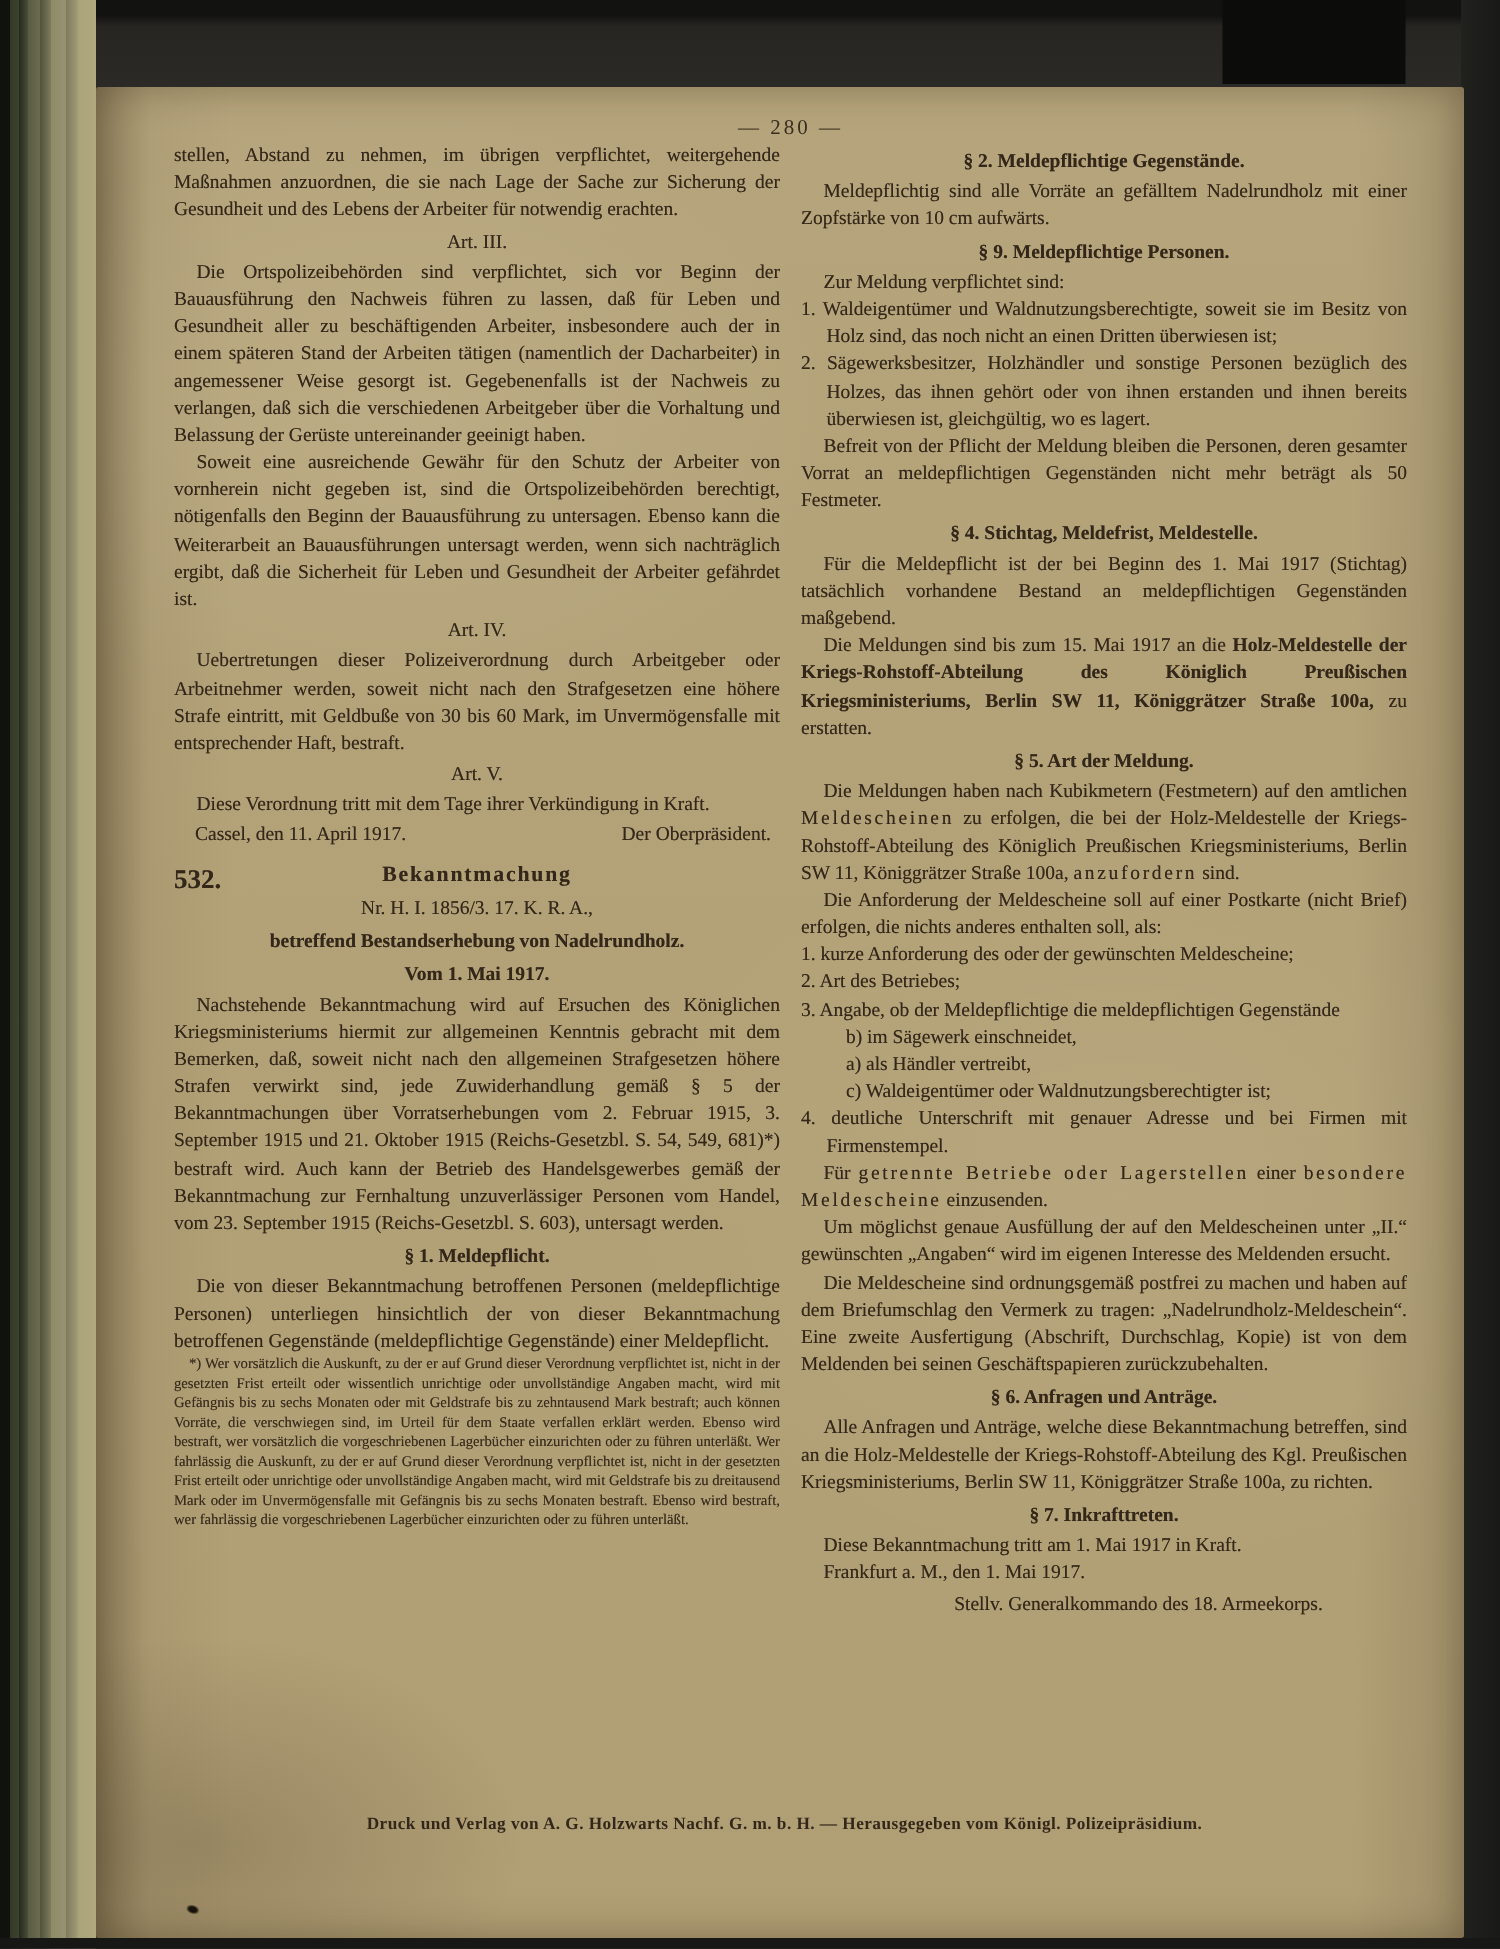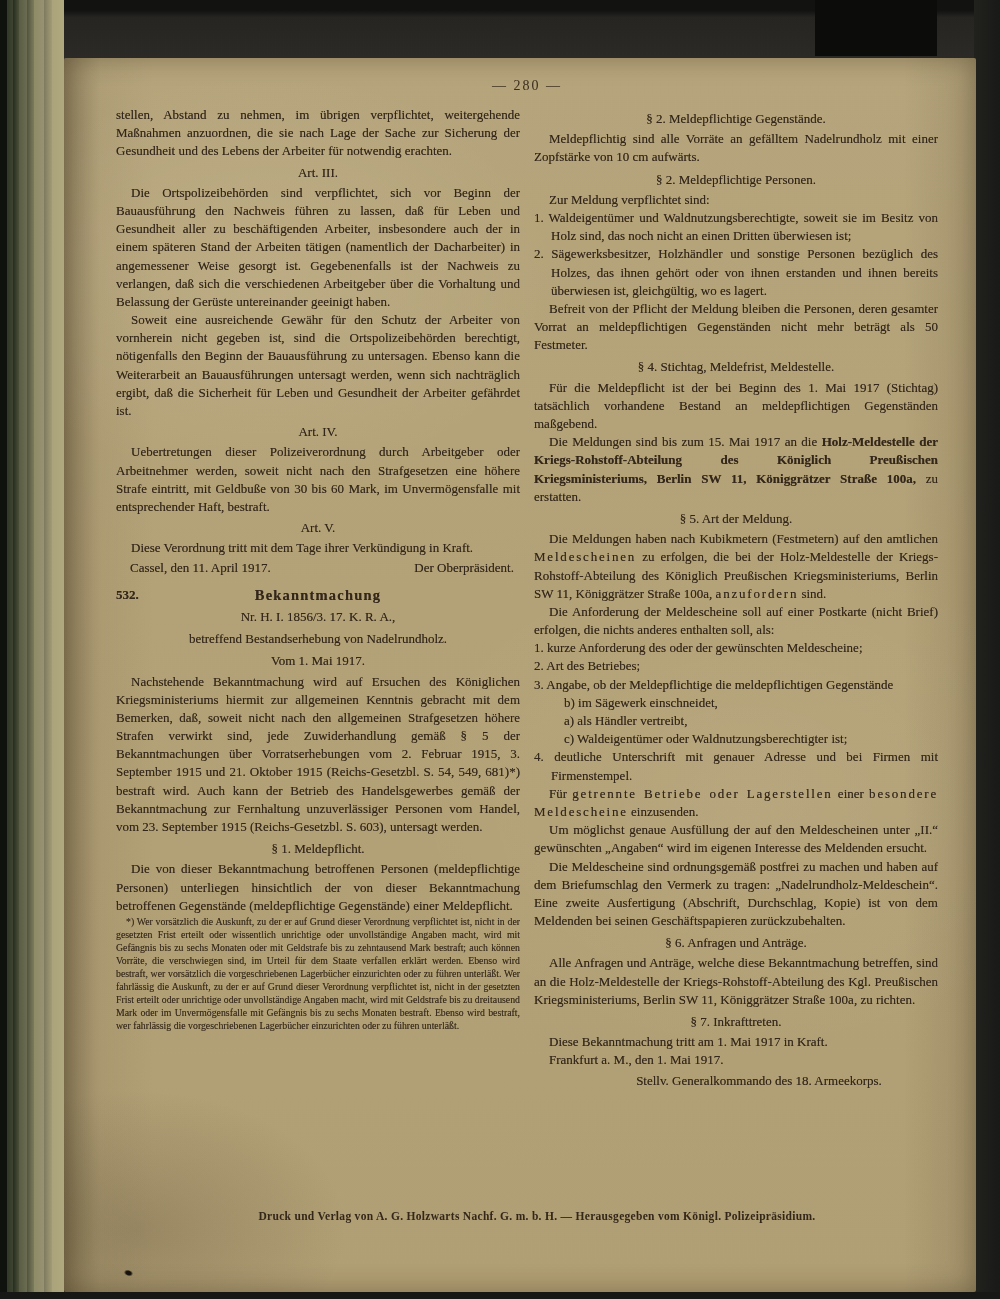--- a/index.html
+++ b/index.html
@@ -59,43 +59,43 @@
     position: absolute; left: 60px; top: 1212px; width: 9px; height: 6px;
     background: radial-gradient(ellipse, #17130c 40%, rgba(23,19,12,0) 75%);
     transform: rotate(18deg);
   }
   .content {
     position: absolute; left: 52px; top: 20px; width: 822px;
     color: #33271a;
   }
   .pagehead {
     text-align: center; font-size: 14px; letter-spacing: 2px;
-    margin-bottom: 12px; color: #3a2d1d;
+    color: #3a2d1d;
   }
   .cols { display: flex; gap: 14px; align-items: flex-start; }
   .col {
     width: 404px; font-size: 13px; line-height: 1.4;
     text-align: justify;
     text-shadow: 0 0 0.3px rgba(51,39,26,0.55);
   }
   .p  { text-indent: 15px; }
   .p0 { text-indent: 0; }
   .h  { text-align: center; text-indent: 0; margin: 3px 0 2px; }
-  .hb { text-align: center; text-indent: 0; margin: 4px 0 2px; font-weight: normal; }
+  .hb { text-align: center; text-indent: 0; margin: 4px 0 2px; font-weight: bold; }
   .notice { position: relative; text-align: center; font-weight: bold; font-size: 14.5px; letter-spacing: 1.2px; margin: 8px 0 1px; }
-  .notice .num { position: absolute; left: 0; top: 1px; font-size: 13px; letter-spacing: 0; }
+  .notice .num { position: absolute; left: 0; top: 1px; font-size: 18px; letter-spacing: 0; }
   .sig { display: flex; justify-content: space-between; padding: 0 6px 0 14px; margin: 1px 0 2px; }
   .li  { padding-left: 17px; text-indent: -17px; }
   .li2 { margin-left: 30px; padding-left: 17px; text-indent: -17px; }
   .fn  { font-size: 9.8px; line-height: 1.33; margin-top: 0; text-indent: 10px; color: #382c1d; }
   .sp  { letter-spacing: 1.8px; }
   .b   { font-weight: bold; }
   .sigc { text-align: center; padding-left: 46px; text-indent: 0; margin-top: 2px; }
   .imprint {
-    position: absolute; left: 61px; bottom: 70px; width: 824px;
+    position: absolute; left: 47px; bottom: 70px; width: 824px;
     text-align: center; font-weight: bold; font-size: 11.5px;
     color: #33271a; letter-spacing: 0.3px;
   }
 </style>
 </head>
 <body>
 
 <div id="scan">
   <div class="top-band"></div>
   <div class="top-left-black"></div>
@@ -134,21 +134,21 @@
           <div class="hb">Vom 1. Mai 1917.</div>
           <div class="p">Nachstehende Bekanntmachung wird auf Ersuchen des Königlichen Kriegsministeriums hiermit zur allgemeinen Kenntnis gebracht mit dem Bemerken, daß, soweit nicht nach den allgemeinen Strafgesetzen höhere Strafen verwirkt sind, jede Zuwiderhandlung gemäß § 5 der Bekanntmachungen über Vorratserhebungen vom 2. Februar 1915, 3. September 1915 und 21. Oktober 1915 (Reichs-Gesetzbl. S. 54, 549, 681)*) bestraft wird. Auch kann der Betrieb des Handelsgewerbes gemäß der Bekanntmachung zur Fernhaltung unzuverlässiger Personen vom Handel, vom 23. September 1915 (Reichs-Gesetzbl. S. 603), untersagt werden.</div>
           <div class="hb">§ 1. Meldepflicht.</div>
           <div class="p">Die von dieser Bekanntmachung betroffenen Personen (meldepflichtige Personen) unterliegen hinsichtlich der von dieser Bekanntmachung betroffenen Gegenstände (meldepflichtige Gegenstände) einer Meldepflicht.</div>
           <div class="fn">*) Wer vorsätzlich die Auskunft, zu der er auf Grund dieser Verordnung verpflichtet ist, nicht in der gesetzten Frist erteilt oder wissentlich unrichtige oder unvollständige Angaben macht, wird mit Gefängnis bis zu sechs Monaten oder mit Geldstrafe bis zu zehntausend Mark bestraft; auch können Vorräte, die verschwiegen sind, im Urteil für dem Staate verfallen erklärt werden. Ebenso wird bestraft, wer vorsätzlich die vorgeschriebenen Lagerbücher einzurichten oder zu führen unterläßt. Wer fahrlässig die Auskunft, zu der er auf Grund dieser Verordnung verpflichtet ist, nicht in der gesetzten Frist erteilt oder unrichtige oder unvollständige Angaben macht, wird mit Geldstrafe bis zu dreitausend Mark oder im Unvermögensfalle mit Gefängnis bis zu sechs Monaten bestraft. Ebenso wird bestraft, wer fahrlässig die vorgeschriebenen Lagerbücher einzurichten oder zu führen unterläßt.</div>
         </div>
 
         <div class="col">
           <div class="hb">§ 2. Meldepflichtige Gegenstände.</div>
           <div class="p">Meldepflichtig sind alle Vorräte an gefälltem Nadelrundholz mit einer Zopfstärke von 10 cm aufwärts.</div>
-          <div class="hb">§ 2. Meldepflichtige Personen.</div>
+          <div class="hb">§ 9. Meldepflichtige Personen.</div>
           <div class="p">Zur Meldung verpflichtet sind:</div>
           <div class="li">1. Waldeigentümer und Waldnutzungsberechtigte, soweit sie im Besitz von Holz sind, das noch nicht an einen Dritten überwiesen ist;</div>
           <div class="li">2. Sägewerksbesitzer, Holzhändler und sonstige Personen bezüglich des Holzes, das ihnen gehört oder von ihnen erstanden und ihnen bereits überwiesen ist, gleichgültig, wo es lagert.</div>
           <div class="p">Befreit von der Pflicht der Meldung bleiben die Personen, deren gesamter Vorrat an meldepflichtigen Gegenständen nicht mehr beträgt als 50 Festmeter.</div>
           <div class="hb">§ 4. Stichtag, Meldefrist, Meldestelle.</div>
           <div class="p">Für die Meldepflicht ist der bei Beginn des 1. Mai 1917 (Stichtag) tatsächlich vorhandene Bestand an meldepflichtigen Gegenständen maßgebend.</div>
           <div class="p"><span>Die Meldungen sind bis zum 15. Mai 1917 an die </span><span class="b">Holz-Meldestelle der Kriegs-Rohstoff-Abteilung des Königlich Preußischen Kriegsministeriums, Berlin SW 11, Königgrätzer Straße 100a,</span><span> zu erstatten.</span></div>
           <div class="hb">§ 5. Art der Meldung.</div>
           <div class="p"><span>Die Meldungen haben nach Kubikmetern (Festmetern) auf den amtlichen </span><span class="sp">Meldescheinen</span><span> zu erfolgen, die bei der Holz-Meldestelle der Kriegs-Rohstoff-Abteilung des Königlich Preußischen Kriegsministeriums, Berlin SW 11, Königgrätzer Straße 100a, </span><span class="sp">anzufordern</span><span> sind.</span></div>
           <div class="p">Die Anforderung der Meldescheine soll auf einer Postkarte (nicht Brief) erfolgen, die nichts anderes enthalten soll, als:</div>

